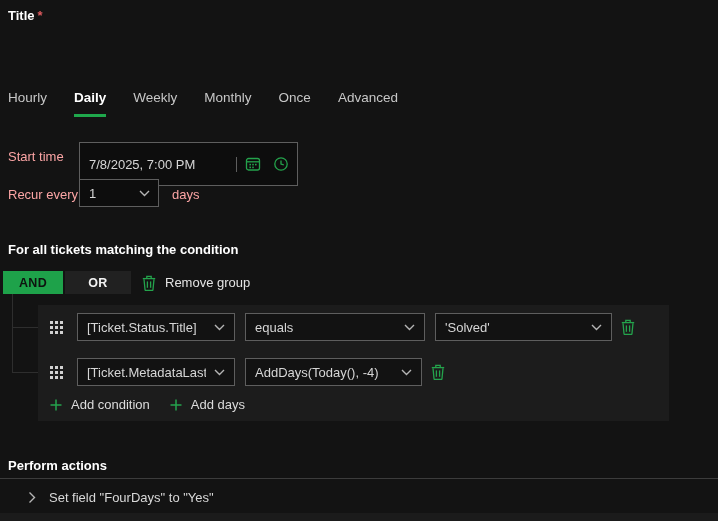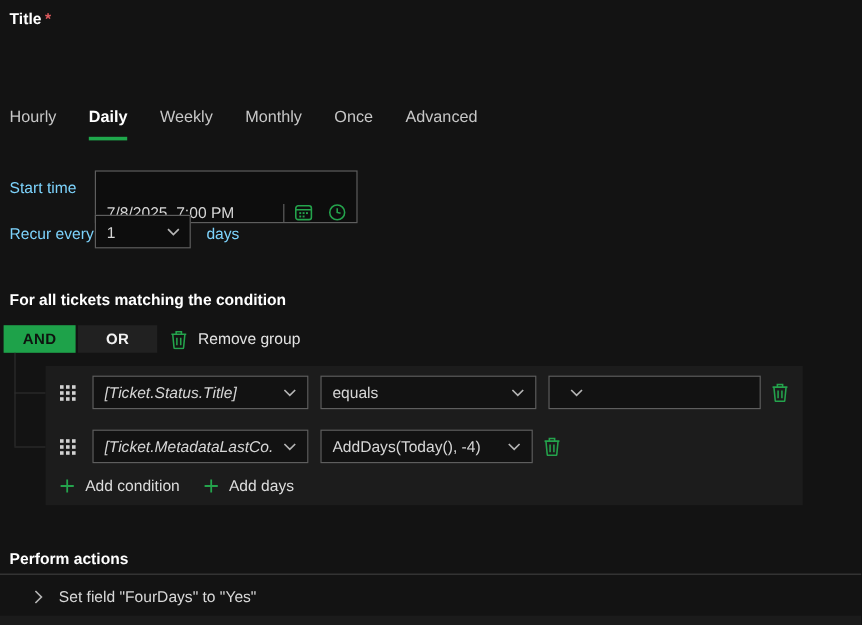--- a/index.html
+++ b/index.html
@@ -18,25 +18,25 @@
     border:1px solid #5e5e5e;color:#d9d9d9;font-size:13px;
     font-family:"Liberation Sans",sans-serif;padding:0 9px;outline:none;
   }
 
   
   .tabs{left:8px;top:87px;display:flex;gap:27px;align-items:flex-end;height:30px;}
   .tab{font-size:13.5px;color:#c7c7c7;padding-bottom:9px;border-bottom:3px solid transparent;cursor:pointer;}
   .tab.active{color:#ffffff;font-weight:700;border-bottom-color:#1fa84c;}
 
   
-  .lbl{font-size:13px;color:#7dd3fc;}
+  .lbl{font-size:13px;color:#fca5a5;}
   .start-label{left:8px;top:149px;}
   .dt-control{
     left:79px;top:142px;width:219px;height:44px;background:#0d0d0d;
-    border:1px solid #5e5e5e;display:flex;align-items:flex-end;
+    border:1px solid #5e5e5e;display:flex;align-items:center;
   }
   .dt-value{
     width:157px;border-right:1px solid #5e5e5e;display:flex;align-items:center;
     padding:0 9px;font-size:13px;color:#d6d6d6;white-space:nowrap;overflow:hidden;
   }
   .dt-icons{flex:1;display:flex;align-items:center;justify-content:center;gap:12px;}
   .icon-btn{display:flex;align-items:center;justify-content:center;cursor:pointer;background:none;border:none;padding:0;}
 
   .recur-label{left:8px;top:187px;}
   .recur-select{
@@ -67,21 +67,21 @@
   .cond-row.r1{top:53px;}
   .grip{width:16px;height:16px;display:grid;grid-template-columns:repeat(3,3px);
     grid-template-rows:repeat(3,3px);gap:2px;cursor:grab;align-content:center;justify-content:center;}
   .grip span{background:#d2d2d2;width:3px;height:3px;}
   .dd{
     height:28px;background:#121212;border:1px solid #5e5e5e;display:flex;align-items:center;
     padding:0 9px;font-size:13px;color:#d6d6d6;cursor:pointer;margin-left:0;
   }
   .dd .dd-text{white-space:nowrap;overflow:hidden;text-overflow:clip;flex:1;}
   .dd .chev{margin-left:8px;flex:none;}
-  .dd-field{width:180px;margin-left:13px;font-style:italic;}
+  .dd-field{width:158px;margin-left:13px;}
   .dd-op{width:180px;margin-left:10px;gap:12px;}
   .dd-val{width:177px;margin-left:10px;}
   .row-trash{margin-left:9px;background:none;border:none;padding:0;cursor:pointer;display:flex;align-items:center;}
 
   .add-links{position:absolute;left:12px;top:92px;display:flex;gap:20px;align-items:center;}
   .add-link{display:flex;align-items:center;gap:9px;cursor:pointer;background:none;border:none;padding:0;}
   .add-link .al-label{font-size:13px;color:#dcdcdc;}
 
   
   .actions-heading{left:8px;top:458px;font-size:13px;font-weight:700;color:#ffffff;}
@@ -197,20 +197,21 @@
       </div>
       <div class="dd dd-op">
         <span class="dd-text">equals</span>
         <span class="chev">
           <svg width="11" height="7" viewBox="0 0 11 7" fill="none" stroke="#b5b5b5" stroke-width="1.4">
               <polyline points="1,1 5.5,5.5 10,1"></polyline>
             </svg>
         </span>
       </div>
       <div class="dd dd-val">
+        <span class="dd-text">'Solved'</span>
         <span class="chev">
           <svg width="11" height="7" viewBox="0 0 11 7" fill="none" stroke="#b5b5b5" stroke-width="1.4">
               <polyline points="1,1 5.5,5.5 10,1"></polyline>
             </svg>
         </span>
       </div>
       <button class="row-trash">
         <span>
           <svg width="14" height="16" viewBox="0 0 14 16" fill="none" stroke="#24a34c" stroke-width="1.3">
             <path d="M2 4.2 L3 14.5 a1 1 0 0 0 1 1 h6 a1 1 0 0 0 1-1 L12 4.2"></path>

